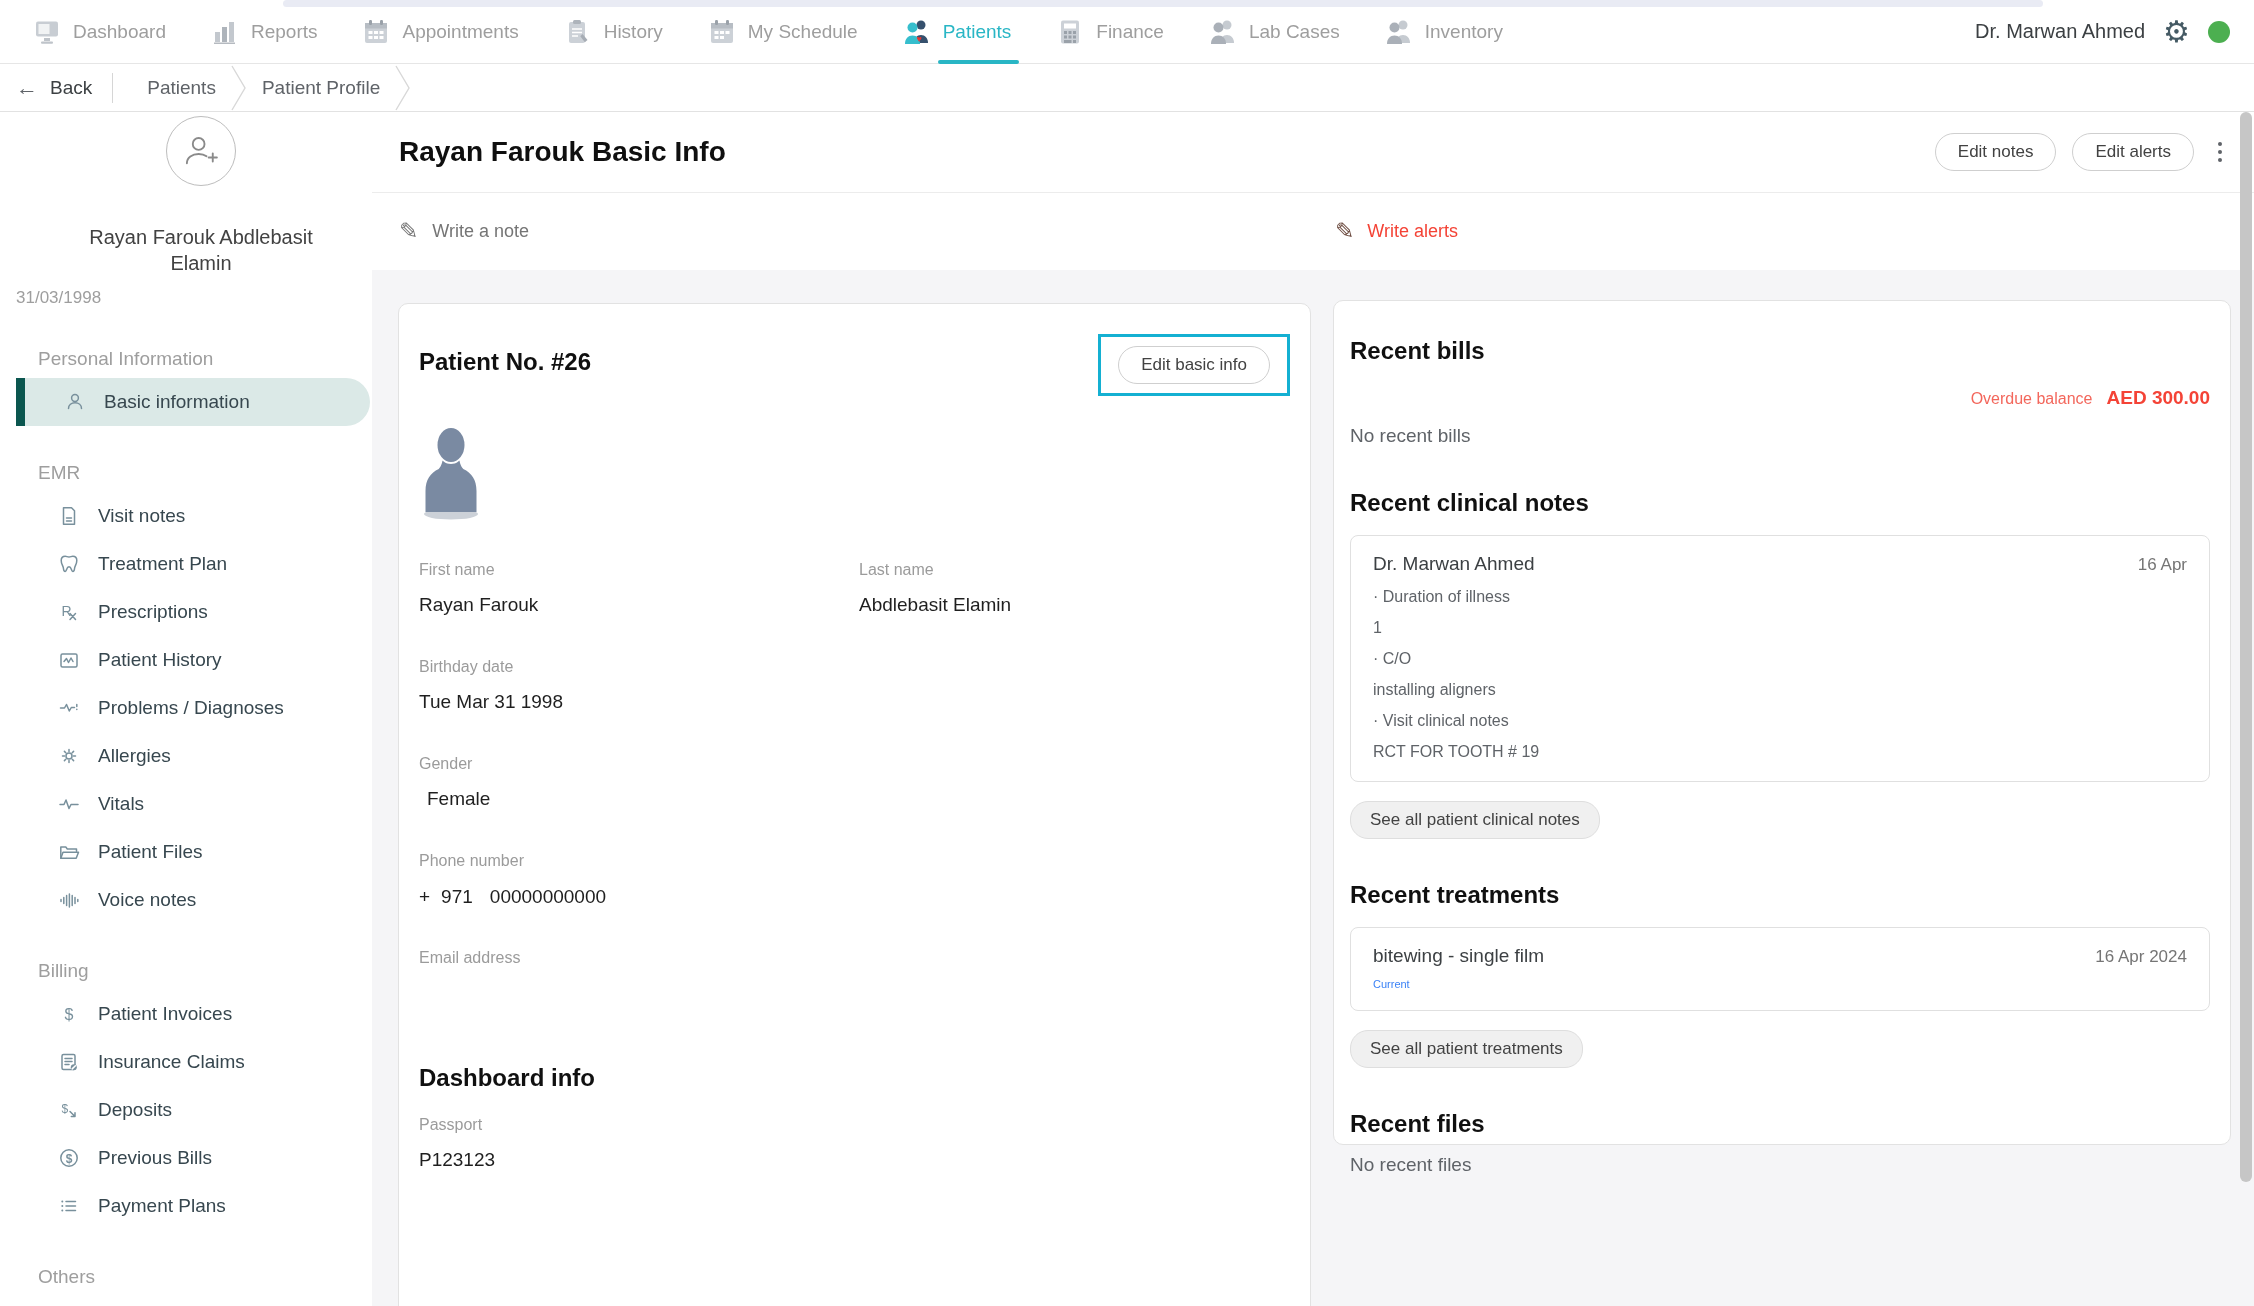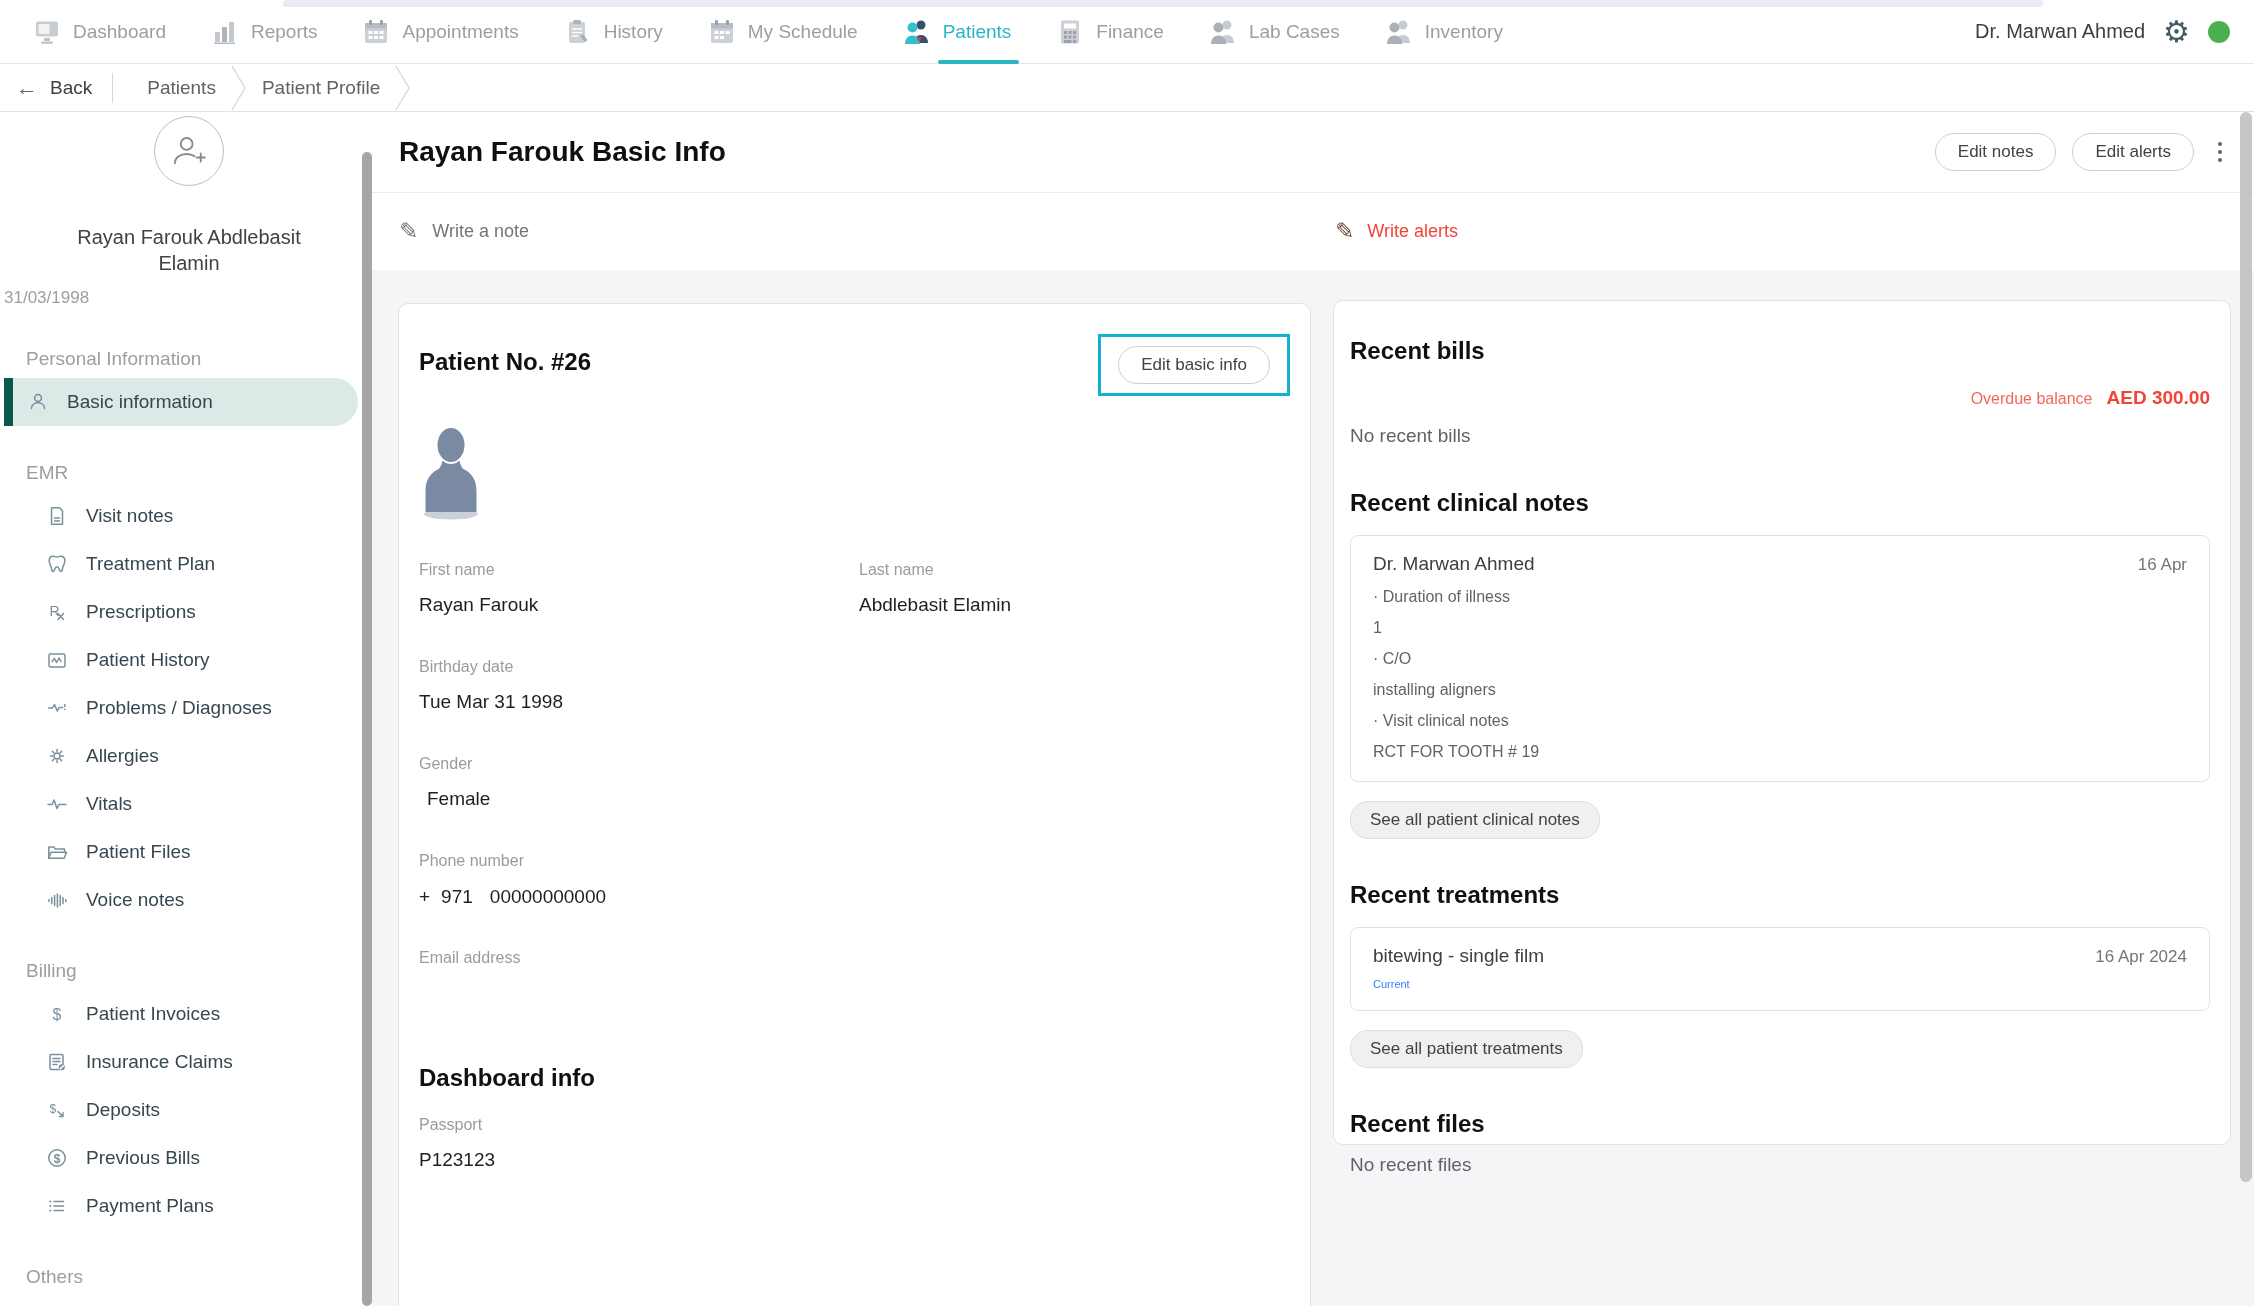--- a/index.html
+++ b/index.html
@@ -20,29 +20,29 @@
   .ni{width:30px;height:30px;flex:none;}
   
   .breadcrumb{position:absolute;top:64px;left:0;right:0;height:48px;background:#fff;border-bottom:1px solid #e2e2e2;display:flex;align-items:center;font-size:19px;color:#5f6368;z-index:4;box-sizing:border-box;}
   .bc-back{display:flex;align-items:center;gap:12px;color:#3c4043;padding-left:16px;cursor:pointer;}
   .bc-arrow{font-size:22px;color:#5f6368;}
   .bc-sep{width:1px;height:30px;background:#d6d6d6;margin:0 20px;}
   .bc-item{padding:0 14px;cursor:pointer;}
   .crumb-chev{width:18px;height:46px;flex:none;}
   .crumb-chev polyline{fill:none;stroke:#d8d8d8;stroke-width:1.4;}
   
-  .sidebar{position:absolute;top:112px;left:4px;width:371px;bottom:0;background:#fff;border-right:1px solid #e8e8e8;box-sizing:border-box;overflow:hidden;}
+  .sidebar{position:absolute;top:112px;left:16px;width:371px;bottom:0;background:#fff;border-right:1px solid #e8e8e8;box-sizing:border-box;overflow:hidden;}
   .side-thumb{position:absolute;right:2px;top:40px;bottom:0;width:10px;background:#a6a6a6;border-radius:6px;cursor:pointer;}
   .avatar-circle{width:68px;height:68px;border:1px solid #bdbdbd;border-radius:50%;margin:4px auto 0;display:flex;align-items:center;justify-content:center;cursor:pointer;background:#fff;}
   .avatar-circle svg{width:40px;height:36px;fill:none;stroke:#8a8a8a;stroke-width:1.6;stroke-linecap:round;}
   .sb-name{margin-top:38px;padding:0 44px;text-align:center;font-size:20px;line-height:1.3;color:#424242;}
   .sb-dob{margin-top:12px;text-align:left;font-size:17px;color:#9e9e9e;}
   .sec-title{margin:36px 0 0 22px;font-size:19px;color:#9e9e9e;}
   .side-item{height:48px;display:flex;align-items:center;gap:18px;padding-left:42px;font-size:19px;color:#37474f;cursor:pointer;box-sizing:border-box;}
-  .side-item.active{background:#dbe9e7;border-left:9px solid #0b564f;padding-left:14px;border-radius:0 24px 24px 0;margin-right:16px;}
+  .side-item.active{background:#dbe9e7;border-left:9px solid #0b564f;padding-left:39px;border-radius:0 24px 24px 0;margin-right:16px;}
   .si{width:22px;height:22px;flex:none;fill:none;stroke:#78909c;stroke-width:1.5;stroke-linecap:round;stroke-linejoin:round;}
   .si text{stroke:none;fill:#78909c;font-family:"Liberation Sans","DejaVu Sans",sans-serif;}
   .first-sec{margin-top:40px;}
   .sec-items{margin-top:8px;}
   
   .main{position:absolute;left:372px;top:112px;right:0;bottom:0;background:#fff;}
   .main-header{height:80px;display:flex;align-items:center;padding:0 24px 0 27px;}
   .main-title{font-size:28px;font-weight:bold;color:#0f0f0f;}
   .header-actions{margin-left:auto;display:flex;align-items:center;gap:16px;}
   .pill-btn{border:1px solid #cfcfcf;border-radius:19px;background:#fff;height:38px;padding:0 22px;font-size:17px;color:#424242;display:flex;align-items:center;cursor:pointer;white-space:nowrap;}

